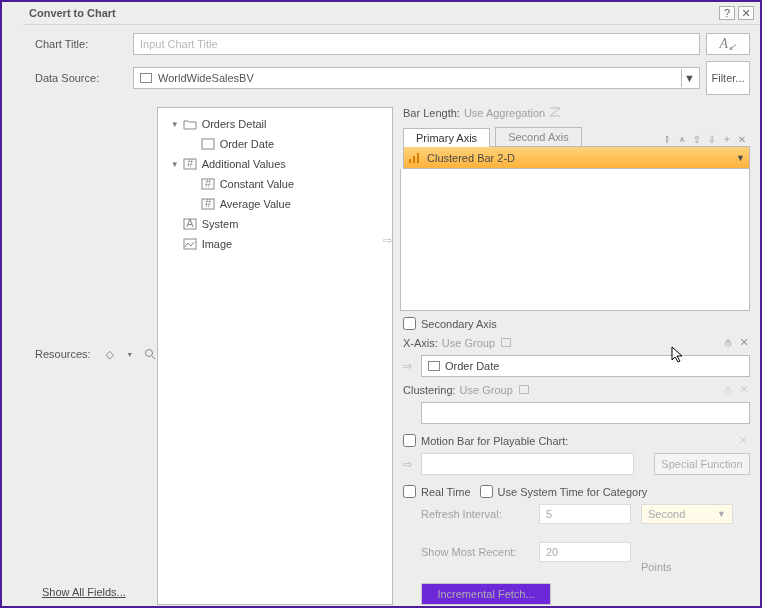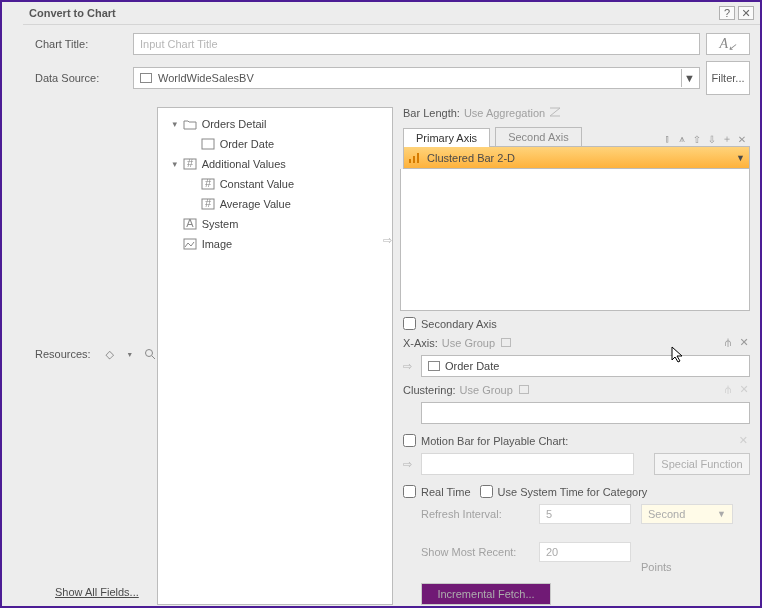--- a/index.html
+++ b/index.html
@@ -22,21 +22,21 @@
 .reshdr { display: flex; align-items: center; gap: 6px; margin-bottom: 4px; }
 .reshdr .spacer { flex: 1; }
 .iconbtn { width: 14px; height: 14px; display: flex; align-items: center; justify-content: center; color: #7a7a7a; cursor: pointer; }
 .treebox { border: 1px solid #bcbcbc; background: #fff; flex: 1; padding: 6px 4px; overflow: auto; }
 .treeitem { display: flex; align-items: center; height: 20px; color: #444; }
 .treeitem .tw { width: 14px; text-align: center; color: #7a7a7a; font-size: 9px; cursor: pointer; }
 .treeitem .ico { width: 16px; height: 14px; display: flex; align-items: center; justify-content: center; margin-right: 4px; }
 .treeitem .ico svg { width: 14px; height: 12px; }
 .indent1 { padding-left: 6px; }
 .indent2 { padding-left: 24px; }
-.showall { position: absolute; bottom: 8px; left: 32px; }
+.showall { position: absolute; bottom: 8px; left: 19px; }
 .showall a { color: #4a4a4a; text-decoration: underline; font-size: 11px; cursor: pointer; }
 .arrow { color: #b3b3b3; }
 .rightcol { flex: 1; display: flex; flex-direction: column; gap: 6px; min-height: 0; }
 .section-label { color: #555; display: flex; align-items: center; gap: 4px; }
 .hint { color: #a0a0a0; }
 .tabs { display: flex; border-bottom: 1px solid #bcbcbc; align-items: flex-end; height: 22px; gap: 6px; }
 .tab { padding: 3px 12px; border: 1px solid #bcbcbc; border-bottom: none; background: #ededed; color: #888; margin-right: -1px; cursor: pointer; }
 .tab.active { background: #fff; color: #333; position: relative; top: 1px; }
 .tabicons { flex: 1; display: flex; justify-content: flex-end; align-items: center; gap: 3px; color: #9a9a9a; padding-right: 2px; }
 .tabicons span { width: 12px; text-align: center; cursor: pointer; font-size: 10px; }
@@ -51,21 +51,21 @@
 .rowicons { display: flex; gap: 4px; color: #9a9a9a; margin-left: 4px; }
 .rowicons span { cursor: pointer; width: 12px; text-align: center; font-size: 11px; }
 .xrow { display: flex; align-items: center; }
 .xrow .xarrow { width: 14px; color: #b3b3b3; margin-right: 4px; }
 .spfunc { width: 96px; height: 22px; border: 1px solid #c8c8c8; background: #f4f4f4; color: #adadad; display: flex; align-items: center; justify-content: center; cursor: default; }
 .setting-row { display: flex; align-items: center; gap: 10px; margin-left: 18px; color: #a2a2a2; }
 .setting-row .slabel { width: 108px; }
 .smallinput { width: 92px; height: 20px; border: 1px solid #dcdcdc; background: #fff; padding: 0 6px; color: #aaa; }
 .unitsel { width: 92px; height: 20px; border: 1px solid #dcdcdc; background: #fffbe8; display: flex; align-items: center; padding: 0 6px; color: #aaa; }
 .unitsel .ddl { margin-left: auto; font-size: 9px; }
-.incbtn { height: 22px; padding: 0 12px; border: 1px solid #c8c8c8; background: #701a75; color: #adadad; display: flex; align-items: center; margin-left: 18px; margin-top: 4px; width: 130px; justify-content: center; cursor: default; }
+.incbtn { height: 22px; padding: 0 12px; border: 1px solid #c8c8c8; background: #6d28d9; color: #adadad; display: flex; align-items: center; margin-left: 18px; margin-top: 4px; width: 130px; justify-content: center; cursor: default; }
 .footer { display: flex; justify-content: flex-end; gap: 8px; padding: 0 10px 10px; }
 .btn { width: 72px; height: 22px; border: 1px solid #bcbcbc; background: #fff; display: flex; align-items: center; justify-content: center; color: #444; cursor: pointer; }
 .btn.disabled { background: #fffbe8; color: #c9c9c9; border-color: #d8d8d8; cursor: default; }
 .cursor { position: absolute; top: 344px; left: 648px; pointer-events: none; }
 .sq-ico { width:12px; height:10px; border:1px solid #888; display:inline-block; }
 .dialog-wrap { position: relative; height: 100%; }
 </style>
 </head>
 <body>
 

